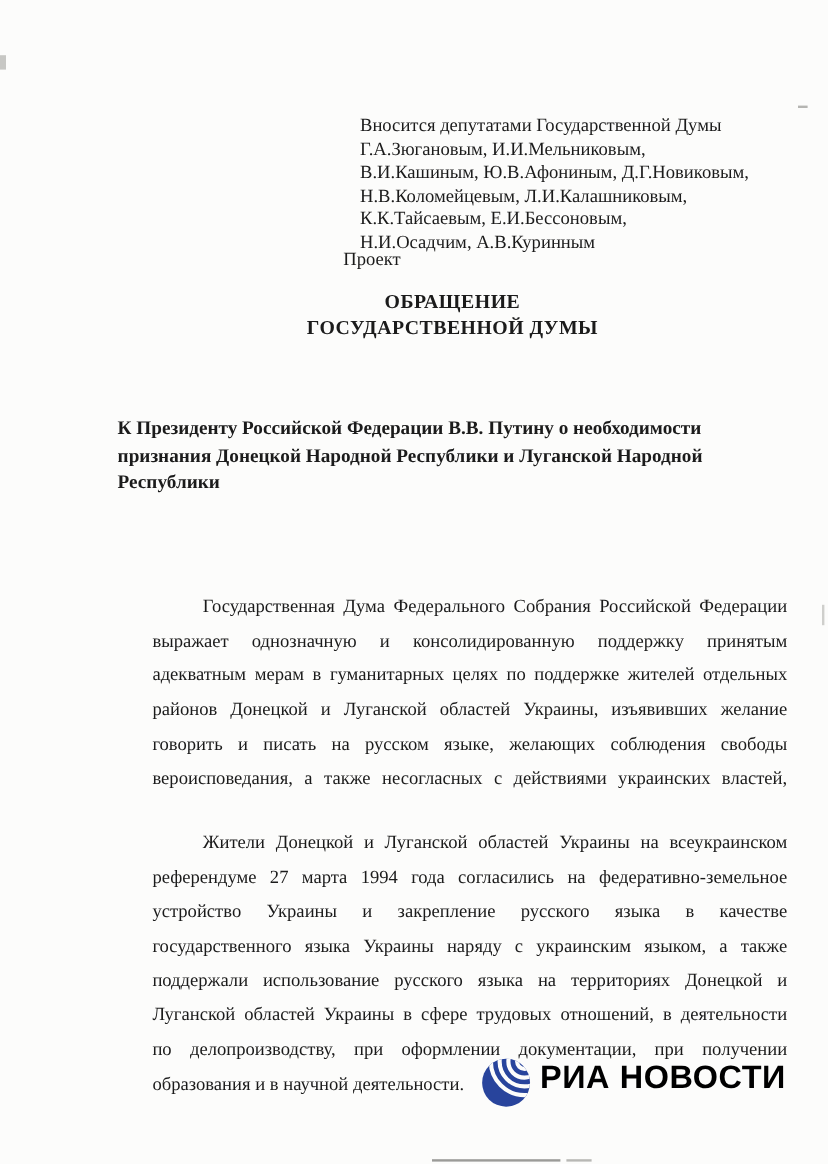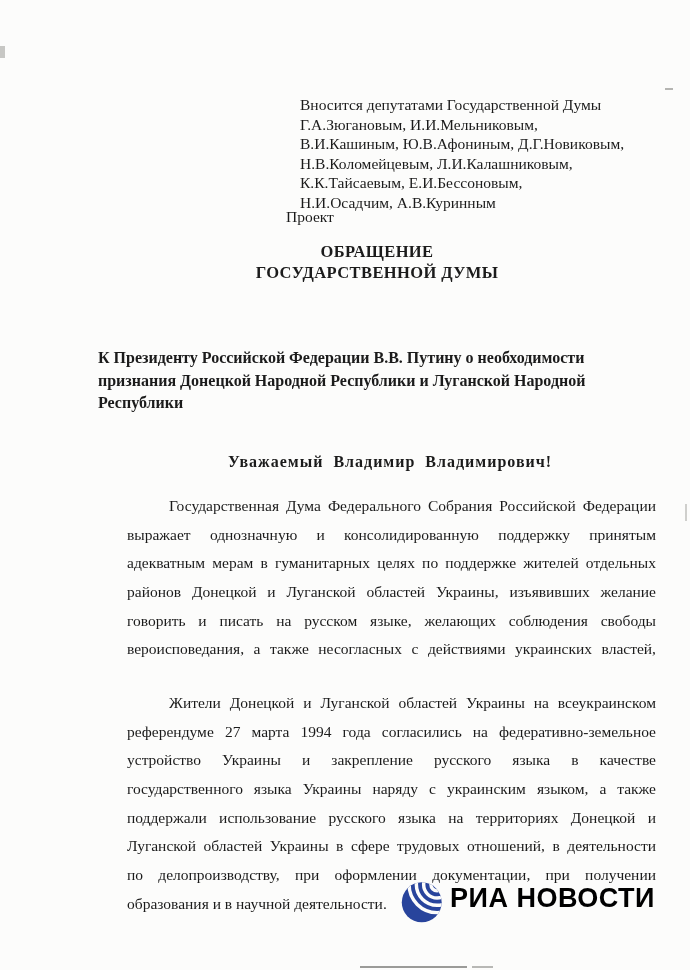--- a/index.html
+++ b/index.html
@@ -94,21 +94,20 @@
     <div>ОБРАЩЕНИЕ</div>
     <div>ГОСУДАРСТВЕННОЙ ДУМЫ</div>
   </div>
 
   <div class="abs subject-block">
     <div>К Президенту Российской Федерации В.В. Путину о необходимости</div>
     <div>признания Донецкой Народной Республики и Луганской Народной</div>
     <div>Республики</div>
   </div>
 
-  <div class="abs salutation">Уважаемый Владимир Владимирович!</div>
 
   <div class="abs para p1">
     <div class="jline first">Государственная Дума Федерального Собрания Российской Федерации</div>
     <div class="jline">выражает однозначную и консолидированную поддержку принятым</div>
     <div class="jline">адекватным мерам в гуманитарных целях по поддержке жителей отдельных</div>
     <div class="jline">районов Донецкой и Луганской областей Украины, изъявивших желание</div>
     <div class="jline">говорить и писать на русском языке, желающих соблюдения свободы</div>
     <div class="jline">вероисповедания, а также несогласных с действиями украинских властей,</div>
   </div>
 

